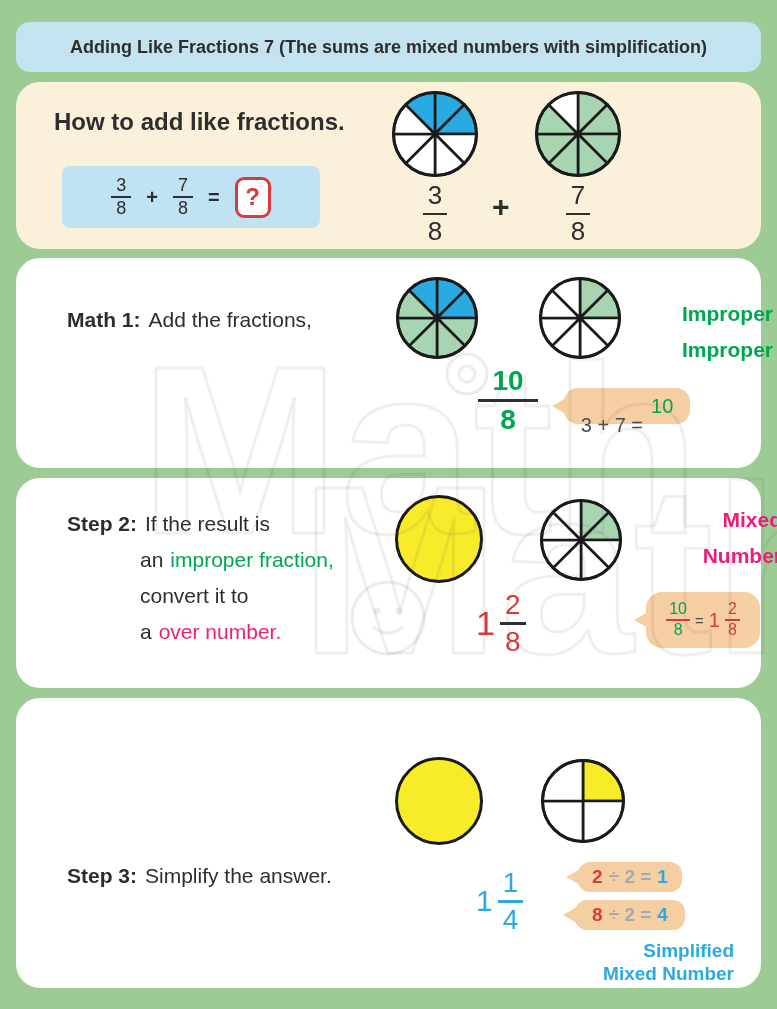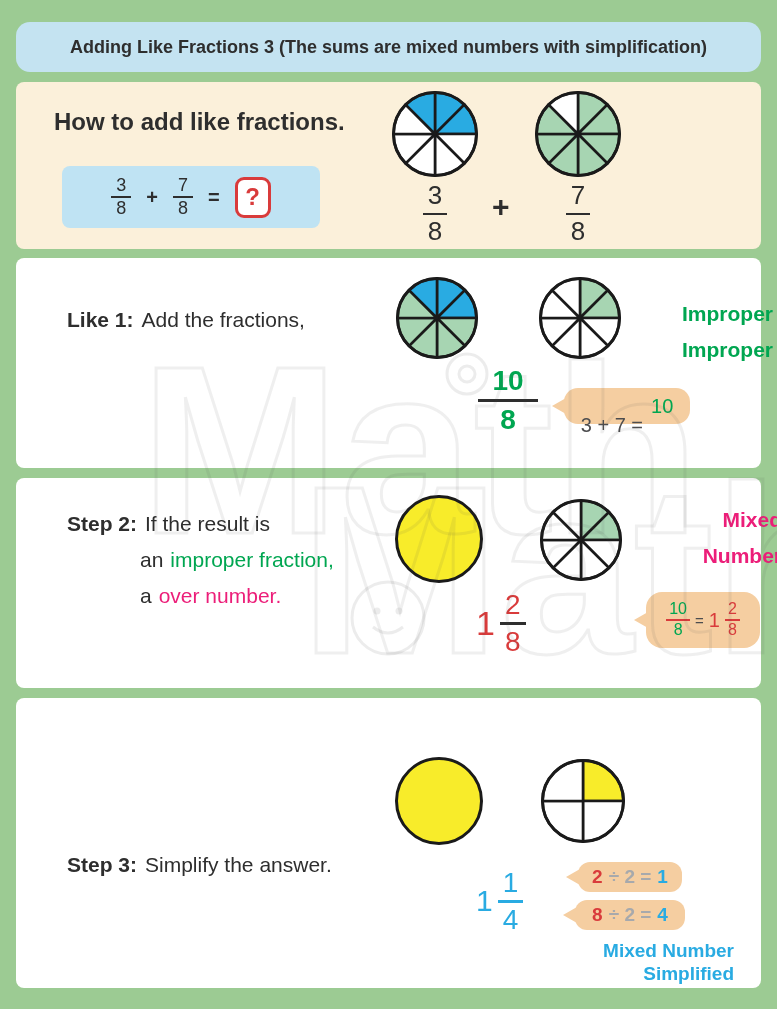--- a/index.html
+++ b/index.html
@@ -9,21 +9,21 @@
     background: var(--page-bg); overflow: hidden;
     font-family: "Liberation Sans", sans-serif; color: var(--dark);
   }
   .titlebar {
     position: absolute; left: 16px; top: 22px; width: 745px; height: 50px;
     background: var(--header-bg); border-radius: 14px; z-index: 1;
     display: flex; align-items: center; justify-content: center;
   }
   .title-text { font-size: 18px; font-weight: bold; }
 
-  .card { position: absolute; left: 16px; width: 745px; border-radius: 8px; z-index: 1; }
+  .card { position: absolute; left: 16px; width: 745px; border-radius: 24px; z-index: 1; }
   .intro  { top: 82px;  height: 167px; background: var(--intro-bg); }
   #step1  { top: 258px; height: 210px; background: var(--card-bg); }
   #step2  { top: 478px; height: 210px; background: var(--card-bg); }
   #step3  { top: 698px; height: 290px; background: var(--card-bg); }
 
   
   .frac { display: inline-flex; flex-direction: column; align-items: center; }
   .frac .num, .frac .den { line-height: 1.06; padding: 0 5px; text-align: center; }
   .frac .bar { align-self: stretch; height: 0; border-top: 2.5px solid var(--dark); margin: 2px 0; }
 
@@ -53,21 +53,21 @@
   .intro-plus { position: absolute; left: 476px; top: 108px; font-size: 30px; font-weight: bold; }
 
   
   .step-text { position: absolute; left: 51px; font-size: 21px; }
   .tline b { margin-right: 8px; }
   #step1 .step-text { top: 44px; line-height: 35px; }
   #step1 .indent1 { padding-left: 77px; }
   #step1 .indent2 { padding-left: 71px; }
   #step2 .step-text { top: 28px; line-height: 36px; }
   #step2 .indent { padding-left: 73px; }
-  #step3 .step-text { top: 155px; }
+  #step3 .step-text { top: 166px; }
   .hl-green { color: var(--green); }
   .hl-pink  { color: var(--pink); }
   .pre-word { margin-right: 7px; }
 
   
   #pie-step1-left  { left: 379px; top: 18px; }
   #pie-step1-right { left: 522px; top: 18px; }
   .result-frac {
     position: absolute; left: 462px; top: 108px; width: 60px;
     color: var(--green); font-size: 28px; font-weight: bold;
@@ -132,21 +132,21 @@
   .wm-svg { position: absolute; z-index: 2; pointer-events: none; }
   #wm-face { left: 345px; top: 575px; }
   #wm-reg  { left: 443px; top: 350px; }
 </style>
 </head>
 <body>
 
 <div class="page">
 
   <header class="titlebar">
-    <span class="title-text">Adding Like Fractions 3 (The sums are mixed numbers with simplification)</span>
+    <span class="title-text">Adding Like Fractions 7 (The sums are mixed numbers with simplification)</span>
   </header>
 
   <section class="card intro">
     <h1 class="intro-heading">How to add like fractions.</h1>
 
     <div class="eq-box">
       <span class="frac eq-frac">
         <span class="num">3</span>
           <span class="bar"></span>
           <span class="den">8</span>
@@ -198,21 +198,21 @@
       <span class="frac label-frac">
         <span class="num">7</span>
           <span class="bar"></span>
           <span class="den">8</span>
       </span>
     </div>
   </section>
 
   <section class="card" id="step1">
     <div class="step-text">
-      <div class="tline"><b>Like 1:</b><span>Add the fractions,</span></div>
+      <div class="tline"><b>Math 1:</b><span>Add the fractions,</span></div>
     </div>
     <div class="pie" id="pie-step1-left"><svg width="84" height="84" viewBox="0 0 84 84">
           <path d="M42,42 L42.00,2.50 A39.5,39.5 0 0 1 69.93,14.07 Z" fill="#29ABE2" stroke="#1A1A1A" stroke-width="2.6" stroke-linejoin="round"></path>
           <path d="M42,42 L69.93,14.07 A39.5,39.5 0 0 1 81.50,42.00 Z" fill="#29ABE2" stroke="#1A1A1A" stroke-width="2.6" stroke-linejoin="round"></path>
           <path d="M42,42 L81.50,42.00 A39.5,39.5 0 0 1 69.93,69.93 Z" fill="#A7D5B2" stroke="#1A1A1A" stroke-width="2.6" stroke-linejoin="round"></path>
           <path d="M42,42 L69.93,69.93 A39.5,39.5 0 0 1 42.00,81.50 Z" fill="#A7D5B2" stroke="#1A1A1A" stroke-width="2.6" stroke-linejoin="round"></path>
           <path d="M42,42 L42.00,81.50 A39.5,39.5 0 0 1 14.07,69.93 Z" fill="#A7D5B2" stroke="#1A1A1A" stroke-width="2.6" stroke-linejoin="round"></path>
           <path d="M42,42 L14.07,69.93 A39.5,39.5 0 0 1 2.50,42.00 Z" fill="#A7D5B2" stroke="#1A1A1A" stroke-width="2.6" stroke-linejoin="round"></path>
           <path d="M42,42 L2.50,42.00 A39.5,39.5 0 0 1 14.07,14.07 Z" fill="#A7D5B2" stroke="#1A1A1A" stroke-width="2.6" stroke-linejoin="round"></path>
           <path d="M42,42 L14.07,14.07 A39.5,39.5 0 0 1 42.00,2.50 Z" fill="#29ABE2" stroke="#1A1A1A" stroke-width="2.6" stroke-linejoin="round"></path>
@@ -241,20 +241,21 @@
     <div class="tag" id="tag-step1">
       <div>Improper</div>
       <div>Improper</div>
     </div>
   </section>
 
   <section class="card" id="step2">
     <div class="step-text">
       <div class="tline"><b>Step 2:</b><span>If the result is</span></div>
       <div class="tline indent"><span class="pre-word">an</span><span class="hl-green">improper fraction,</span></div>
+      <div class="tline indent">convert it to</div>
       <div class="tline indent"><span class="pre-word">a</span><span class="hl-pink">over number.</span></div>
     </div>
     <div class="pie" id="pie-step2-left"><svg width="90" height="90" viewBox="0 0 90 90">
           <circle cx="45" cy="45" r="42.5" fill="#F8EC2A" stroke="#1A1A1A" stroke-width="3"></circle>
         </svg></div>
     <div class="pie" id="pie-step2-right"><svg width="84" height="84" viewBox="0 0 84 84">
           <path d="M42,42 L42.00,2.50 A39.5,39.5 0 0 1 69.93,14.07 Z" fill="#A7D5B2" stroke="#1A1A1A" stroke-width="2.6" stroke-linejoin="round"></path>
           <path d="M42,42 L69.93,14.07 A39.5,39.5 0 0 1 81.50,42.00 Z" fill="#A7D5B2" stroke="#1A1A1A" stroke-width="2.6" stroke-linejoin="round"></path>
           <path d="M42,42 L81.50,42.00 A39.5,39.5 0 0 1 69.93,69.93 Z" fill="#FFFFFF" stroke="#1A1A1A" stroke-width="2.6" stroke-linejoin="round"></path>
           <path d="M42,42 L69.93,69.93 A39.5,39.5 0 0 1 42.00,81.50 Z" fill="#FFFFFF" stroke="#1A1A1A" stroke-width="2.6" stroke-linejoin="round"></path>
@@ -318,22 +319,22 @@
       <span class="co-red">2</span>
       <span class="co-gray">÷ 2 =</span>
       <span class="co-cyan">1</span>
     </div>
     <div class="callout callout-s3" id="callout-step3-den">
       <span class="co-red">8</span>
       <span class="co-gray">÷ 2 =</span>
       <span class="co-cyan">4</span>
     </div>
     <div class="tag" id="tag-step3">
+      <div>Simplified</div>
       <div>Mixed Number</div>
-      <div>Simplified</div>
     </div>
   </section>
 
   <div class="wm-text" id="wm1">Math</div>
   <div class="wm-text" id="wm2">Math</div>
   <svg class="wm-svg" id="wm-face" width="86" height="86" viewBox="0 0 86 86">
     <g stroke="rgba(80,80,80,0.11)" stroke-width="3" fill="none">
       <circle cx="43" cy="43" r="36"></circle>
       <path d="M28 52 Q43 64 58 52"></path>
     </g>

